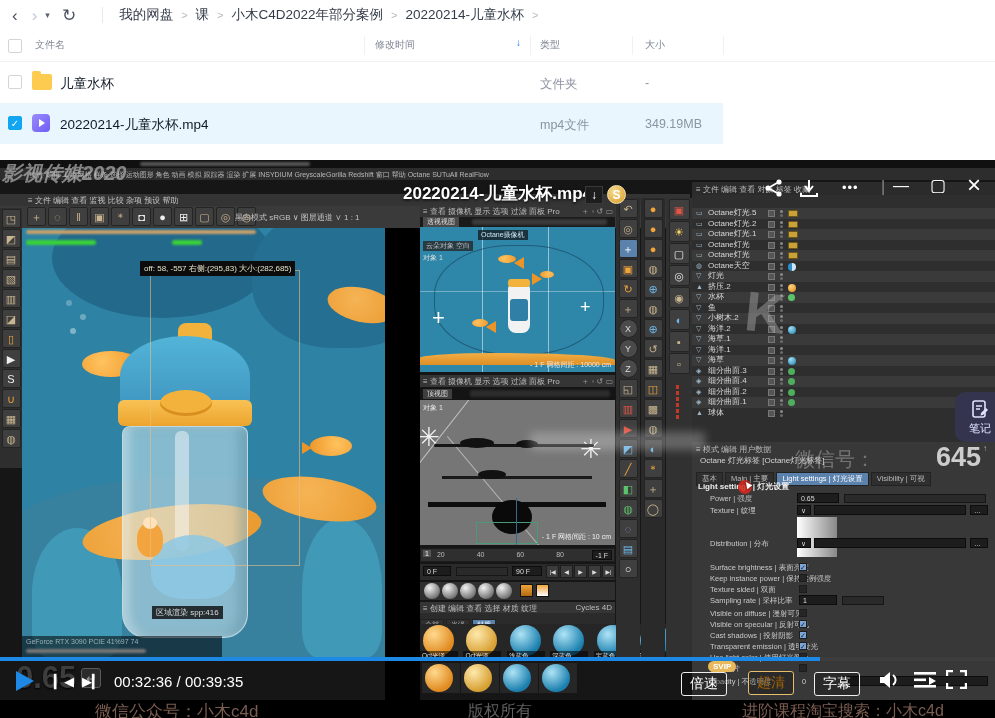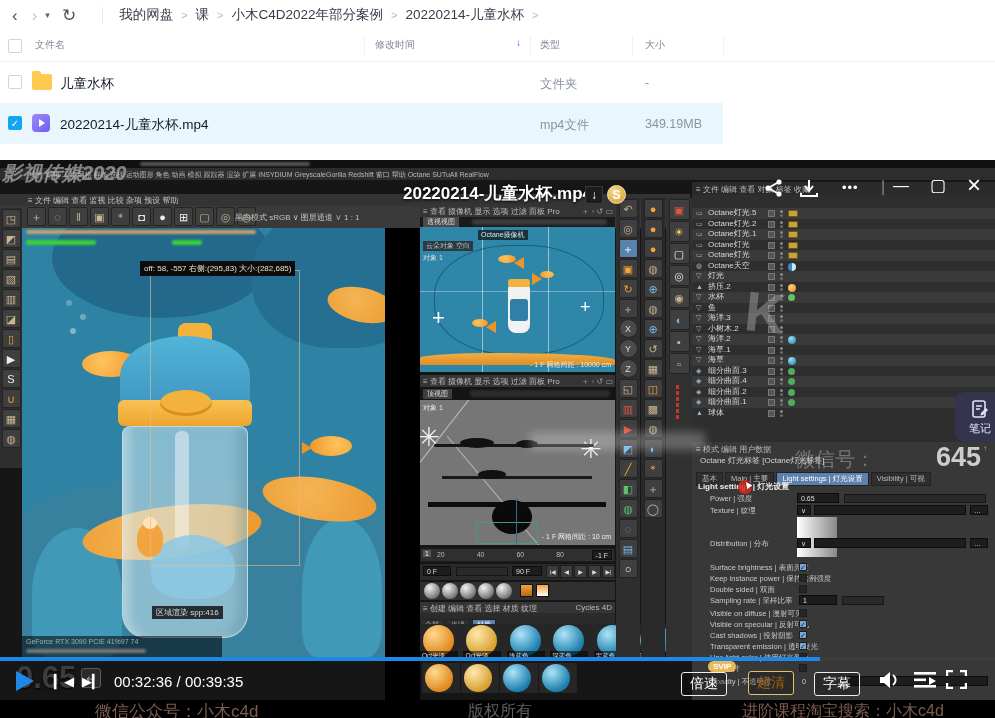--- a/index.html
+++ b/index.html
@@ -510,27 +510,20 @@
             </div>
 
             <div class="om-row">
               <span class="om-g">▽</span>
               <span class="om-name">鱼</span>
               <span class="om-chk"></span>
               <span class="om-dots"></span>
               <span class="om-badge"></span>
             </div>
 
-            <div class="om-row">
-              <span class="om-g">▽</span>
-              <span class="om-name">海洋.3</span>
-              <span class="om-chk"></span>
-              <span class="om-dots"></span>
-              <span class="om-badge"></span>
-            </div>
 
             <div class="om-row">
               <span class="om-g">▽</span>
               <span class="om-name">小树木.2</span>
               <span class="om-chk"></span>
               <span class="om-dots"></span>
               <span class="om-badge"></span>
             </div>
 
             <div class="om-row">
@@ -542,20 +535,27 @@
             </div>
 
             <div class="om-row">
               <span class="om-g">▽</span>
               <span class="om-name">海草.1</span>
               <span class="om-chk"></span>
               <span class="om-dots"></span>
               <span class="om-badge"></span>
             </div>
 
+            <div class="om-row">
+              <span class="om-g">▽</span>
+              <span class="om-name">海洋.1</span>
+              <span class="om-chk"></span>
+              <span class="om-dots"></span>
+              <span class="om-badge"></span>
+            </div>
 
             <div class="om-row">
               <span class="om-g">▽</span>
               <span class="om-name">海草</span>
               <span class="om-chk"></span>
               <span class="om-dots"></span>
               <span class="om-badge bludot"></span>
             </div>
 
             <div class="om-row">
@@ -632,21 +632,21 @@
               <span style="position:absolute;left:18px;top:1px">Surface brightness | 表面亮度</span>
               <span class="at-chk on">✓</span>
             </div>
 
             <div style="position:relative;height:11px;font-size:7.5px;color:#c9c9c9;white-space:nowrap">
               <span style="position:absolute;left:18px;top:1px">Keep instance power | 保持实例强度</span>
               <span class="at-chk off"></span>
             </div>
 
             <div style="position:relative;height:11px;font-size:7.5px;color:#c9c9c9;white-space:nowrap">
-              <span style="position:absolute;left:18px;top:1px">Double sided | 双面</span>
+              <span style="position:absolute;left:18px;top:1px">Texture sided | 双面</span>
               <span class="at-chk off"></span>
             </div>
           </div>
         <div class="at-row" style="top:153px">
           <span class="at-label">Sampling rate | 采样比率</span>
           <span class="val" style="left:107px;width:38px">1</span>
           <span class="groove" style="left:150px;width:42px"><span class="fill" style="width:35%;background:#b9a76a"></span></span>
         </div>
         <div class="abs" style="left:0;top:166px;width:100%">
 

